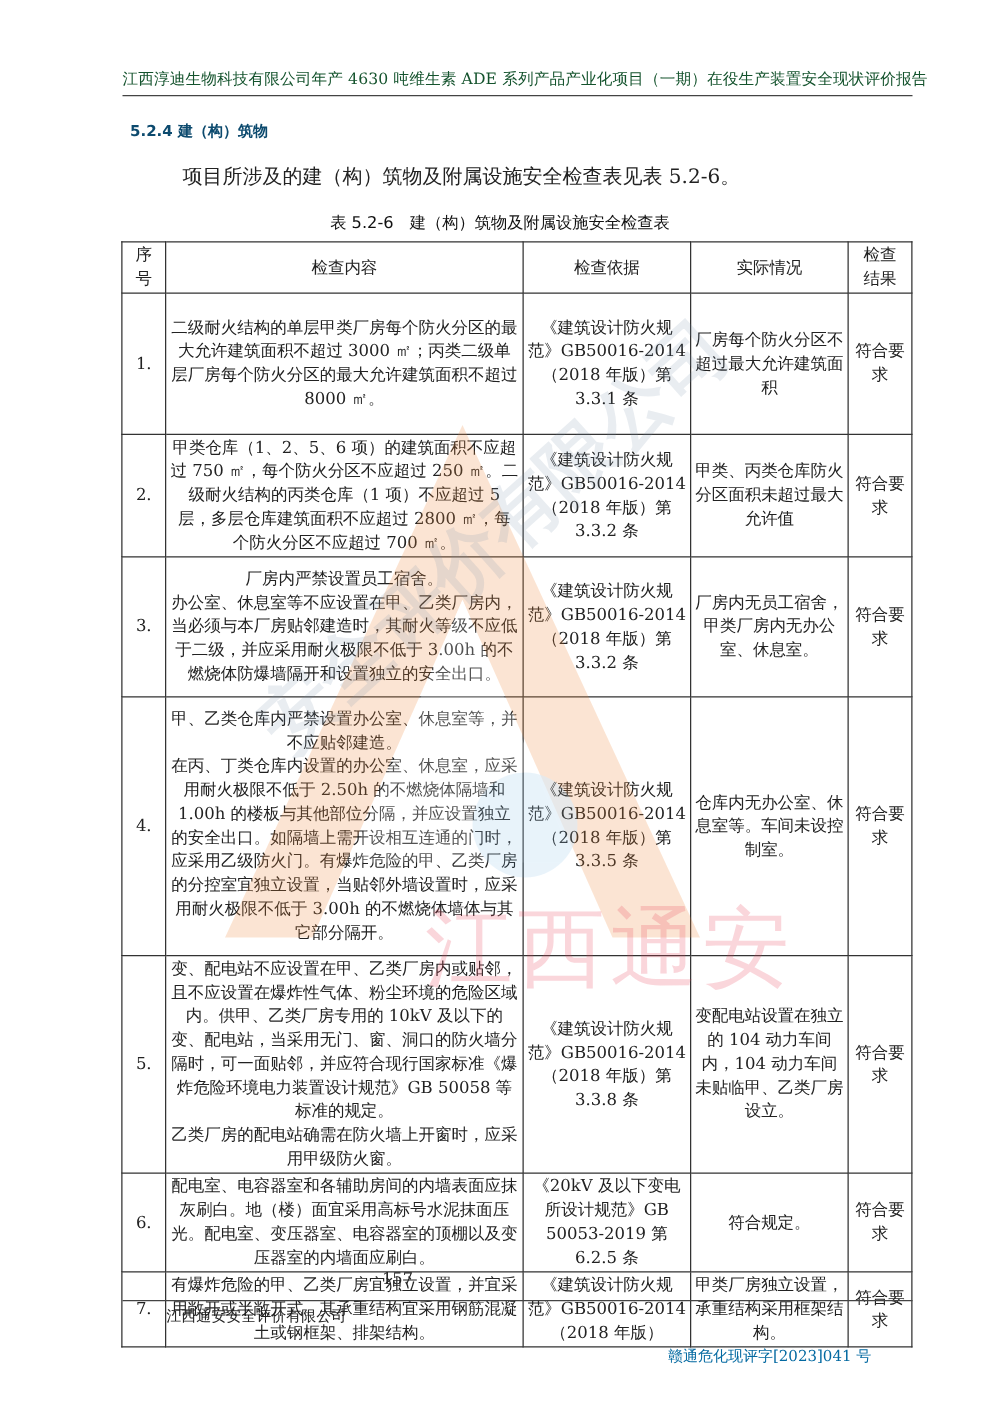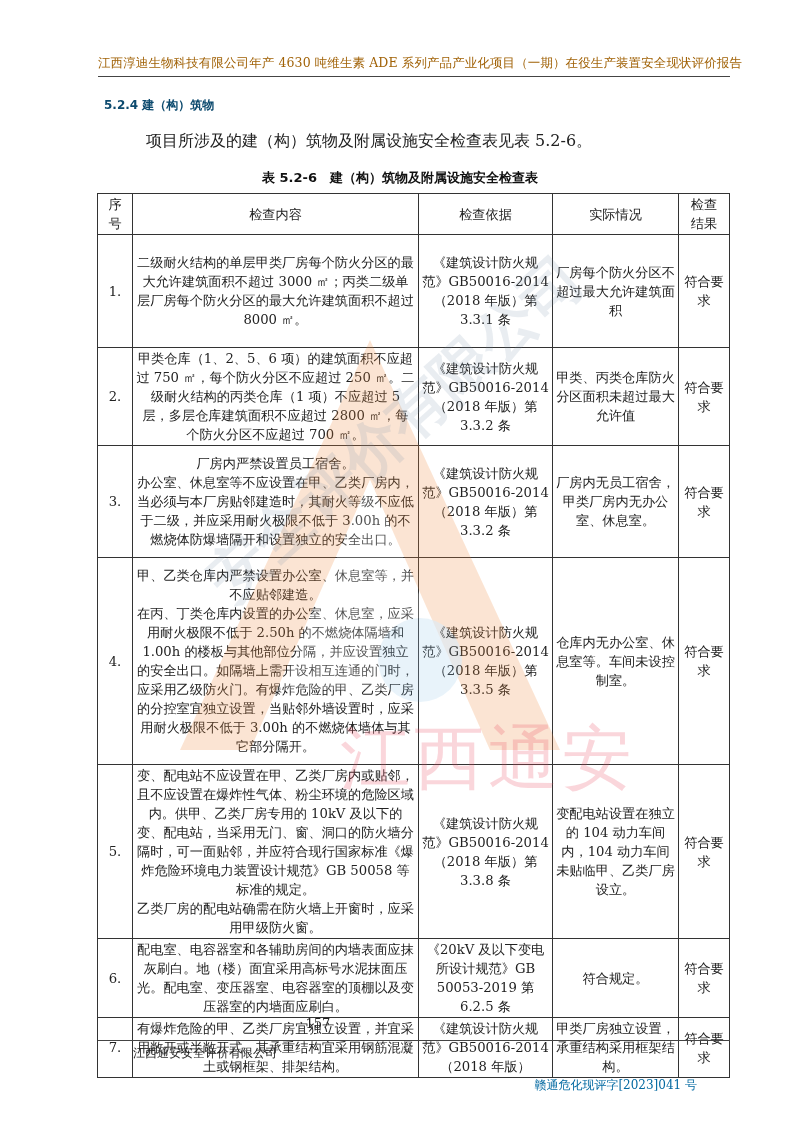--- a/index.html
+++ b/index.html
@@ -1,26 +1,26 @@
 <!DOCTYPE html>
 <html><head>
   <meta charset="utf-8">
   <style>
     html, body { margin: 0; padding: 0; background: #ffffff; }
     body { width: 800px; height: 1131px; position: relative; overflow: hidden;
            font-family: "DejaVu Serif", "Liberation Serif", serif; color: #1a1a1a; }
     .header { position: absolute; left: 98px; top: 55px; width: 632px; 
-              font-size: 12.5px; letter-spacing: 0.1px; color: #a16207; white-space: nowrap; }
+              font-size: 12.5px; letter-spacing: 0.1px; color: #14532d; white-space: nowrap; }
     .header-rule { position: absolute; left: 98px; top: 76px; width: 632px; height: 0;
                    border-top: 1.6px solid #444; }
     .section-title { position: absolute; left: 104px; top: 97px; font-family: "DejaVu Sans", sans-serif;
                      font-weight: bold; font-size: 12px; color: #0c4a6e; }
     .intro { position: absolute; left: 146px; top: 131px; font-size: 16px; color: #222; white-space: nowrap; }
     .table-caption { position: absolute; left: 0; width: 800px; top: 169px; text-align: center;
-                     font-family: "DejaVu Sans", sans-serif; font-weight: bold; font-size: 13px; color: #111; }
+                     font-family: "DejaVu Sans", sans-serif; font-weight: normal; font-size: 13px; color: #111; }
     table.check { position: absolute; left: 97px; top: 193px; width: 632px; border-collapse: collapse;
                   table-layout: fixed; font-size: 13.2px; line-height: 19px; }
     table.check td, table.check th { border: 1.2px solid #333; text-align: center; vertical-align: middle;
                                      padding: 1px 3px; font-weight: normal; color: #222; }
     table.check th { line-height: 19px; }
     .c1 { width: 35px; } .c2 { width: 286px; } .c3 { width: 134px; } .c4 { width: 126px; } .c5 { width: 51px; }
     .pre { white-space: pre-line; }
     td.content { text-align: center; }
     .page-number { position: absolute; left: 0; width: 636px; top: 1016px; text-align: center; font-size: 13px; color: #222; }
     .footer-rule { position: absolute; left: 98px; top: 1040px; width: 632px; border-top: 1.4px solid #444; }

